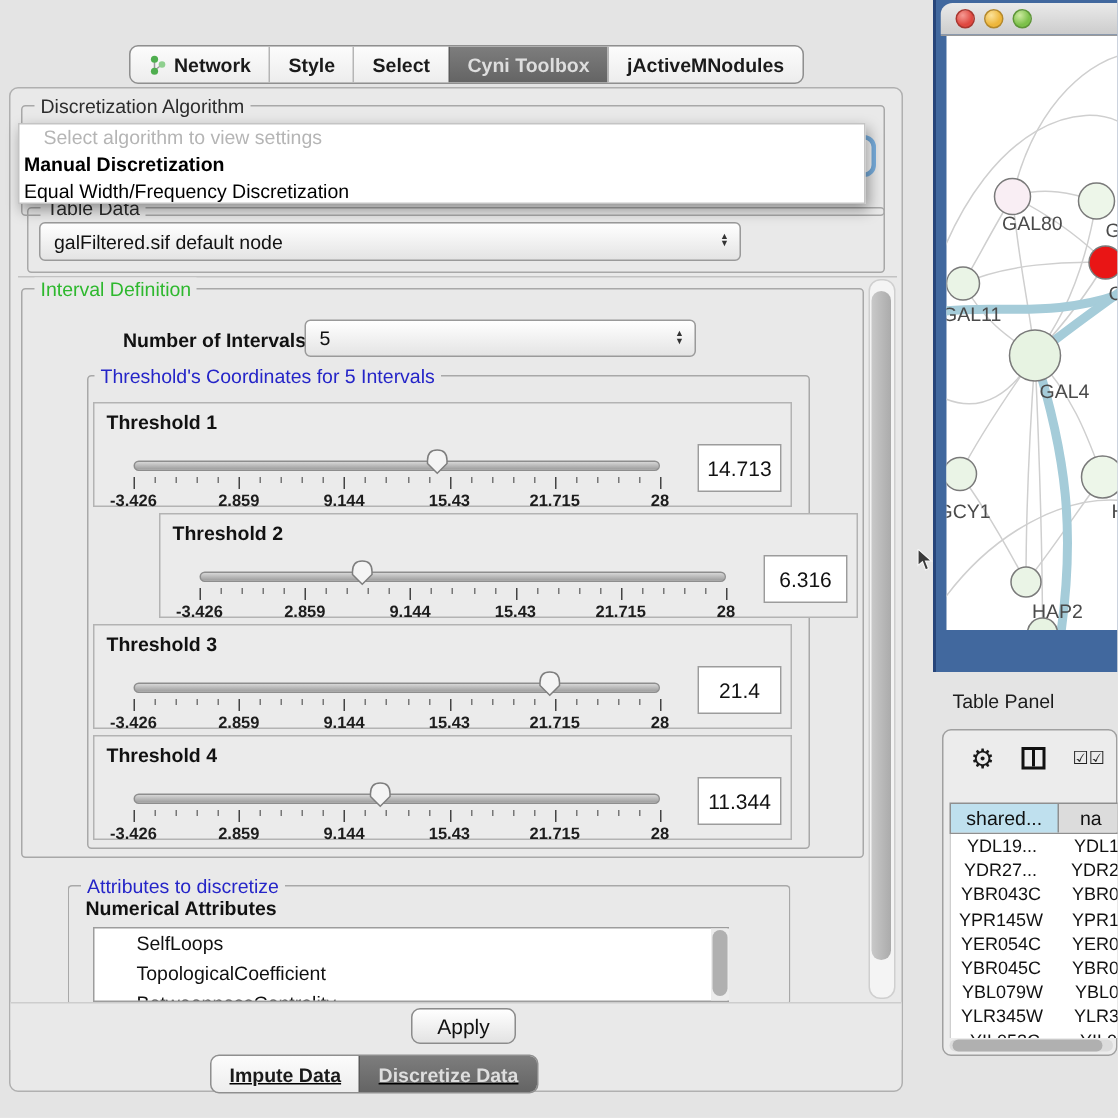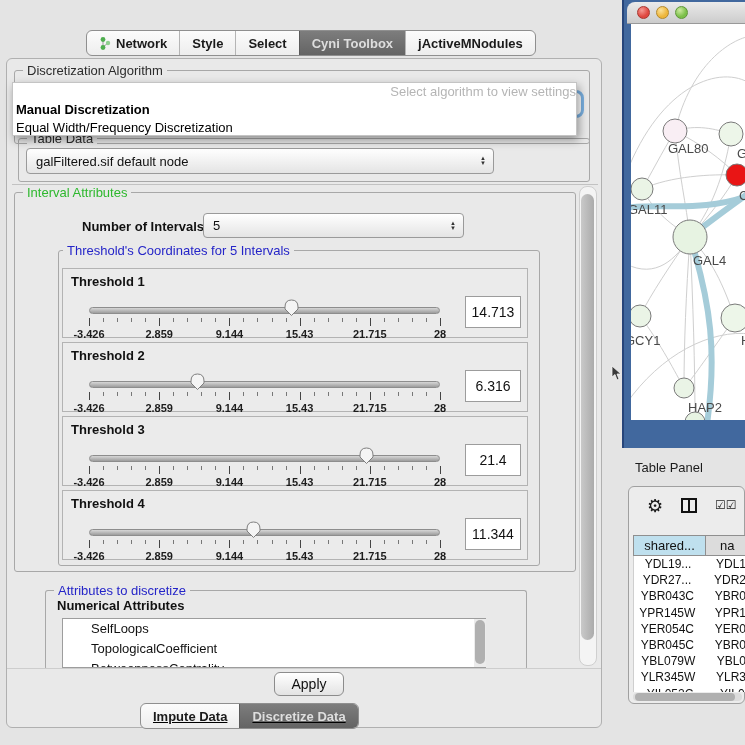--- a/index.html
+++ b/index.html
@@ -38,21 +38,21 @@
     font-size:13px; color:#111; padding-left:9px; }
   .combo-spinner { margin-left:auto; margin-right:7px; display:flex; flex-direction:column;
     font-size:6px; line-height:5px; color:#333; }
 
   .focus-combo { position:absolute; left:22px; top:90px; width:562px; height:28px;
     border:3px solid #79afdf; border-radius:8px; background:#fbfbfb; }
 
   .popup { position:absolute; left:12px; top:82px; width:565px; height:54px; background:#fff;
     border:1px solid #c4c4c4; box-shadow:2px 4px 9px rgba(0,0,0,0.38); z-index:20; }
   .popup-row { height:18px; line-height:18px; font-size:13px; padding-left:3px; color:#000; white-space:nowrap; }
-  .popup-prompt { text-align:right; color:#b5b5b5; padding-left:4px; }
+  .popup-prompt { text-align:left; color:#b5b5b5; padding-left:16px; }
   .popup-bold { font-weight:bold; }
 
   .scrollpane-line { position:absolute; left:12px; top:184px; width:586px; height:1px; background:#c2c2c2; }
   .vscroll-track { position:absolute; left:579px; top:186px; width:18px; height:480px;
     background:#f4f4f4; border:1px solid #cfcfcf; border-radius:8px; }
   .vscroll-thumb { position:absolute; left:581px; top:194px; width:13px; height:446px;
     background:linear-gradient(90deg,#c9c9c9,#ababab); border-radius:7px; }
 
   .threshold-row { position:absolute; left:62px; width:466px; height:70px;
     background:#ebebeb; border:1px solid #b3b3b3; }
@@ -172,21 +172,21 @@
     <span>galFiltered.sif default node</span>
     <span class="combo-spinner">
         <span>▲</span>
         <span>▼</span>
       </span>
   </div>
 
   <div class="scrollpane-line"></div>
 
   <div class="group" style="left:14px; top:192px; width:562px; height:380px;">
-    <span class="group-title gt-green">Interval Attributes</span>
+    <span class="group-title gt-green">Interval Definition</span>
   </div>
   <div style="position:absolute; left:82px; top:219px; font-weight:bold; font-size:13px; color:#111;">Number of Intervals</div>
   <div class="aqua-combo" style="left:203px; top:213px; width:261px; height:25px;">
     <span>5</span>
     <span class="combo-spinner">
         <span>▲</span>
         <span>▼</span>
       </span>
   </div>
 
@@ -230,21 +230,21 @@
         </div>
     <div class="t-value">14.713</div>
   <div class="t-scale-label" style="left: 26px;">-3.426</div>
         <div class="t-scale-label" style="left: 96.2px;">2.859</div>
         <div class="t-scale-label" style="left: 166.4px;">9.144</div>
         <div class="t-scale-label" style="left: 236.6px;">15.43</div>
         <div class="t-scale-label" style="left: 306.8px;">21.715</div>
         <div class="t-scale-label" style="left: 377px;">28</div>
       </div>
 
-  <div class="threshold-row" style="top: 342px;">
+  <div class="threshold-row" style="top: 342px; margin-left: 44px;">
     <div class="t-label">Threshold 2</div>
     <div class="t-track"></div>
     <svg class="t-thumb" width="17" height="19" style="left: 126.309px;">
       <path d="M2 9 Q2 2 8.5 2 Q15 2 15 9 L15 11 L8.5 17.5 L2 11 Z" fill="#f4f4f4" stroke="#7e7e7e"></path>
     </svg>
     <div class="t-ticks">
           <div class="tick major" style="left: 0px;"></div>
           <div class="tick minor" style="left: 14.04px;"></div>
           <div class="tick minor" style="left: 28.08px;"></div>
           <div class="tick minor" style="left: 42.12px;"></div>

